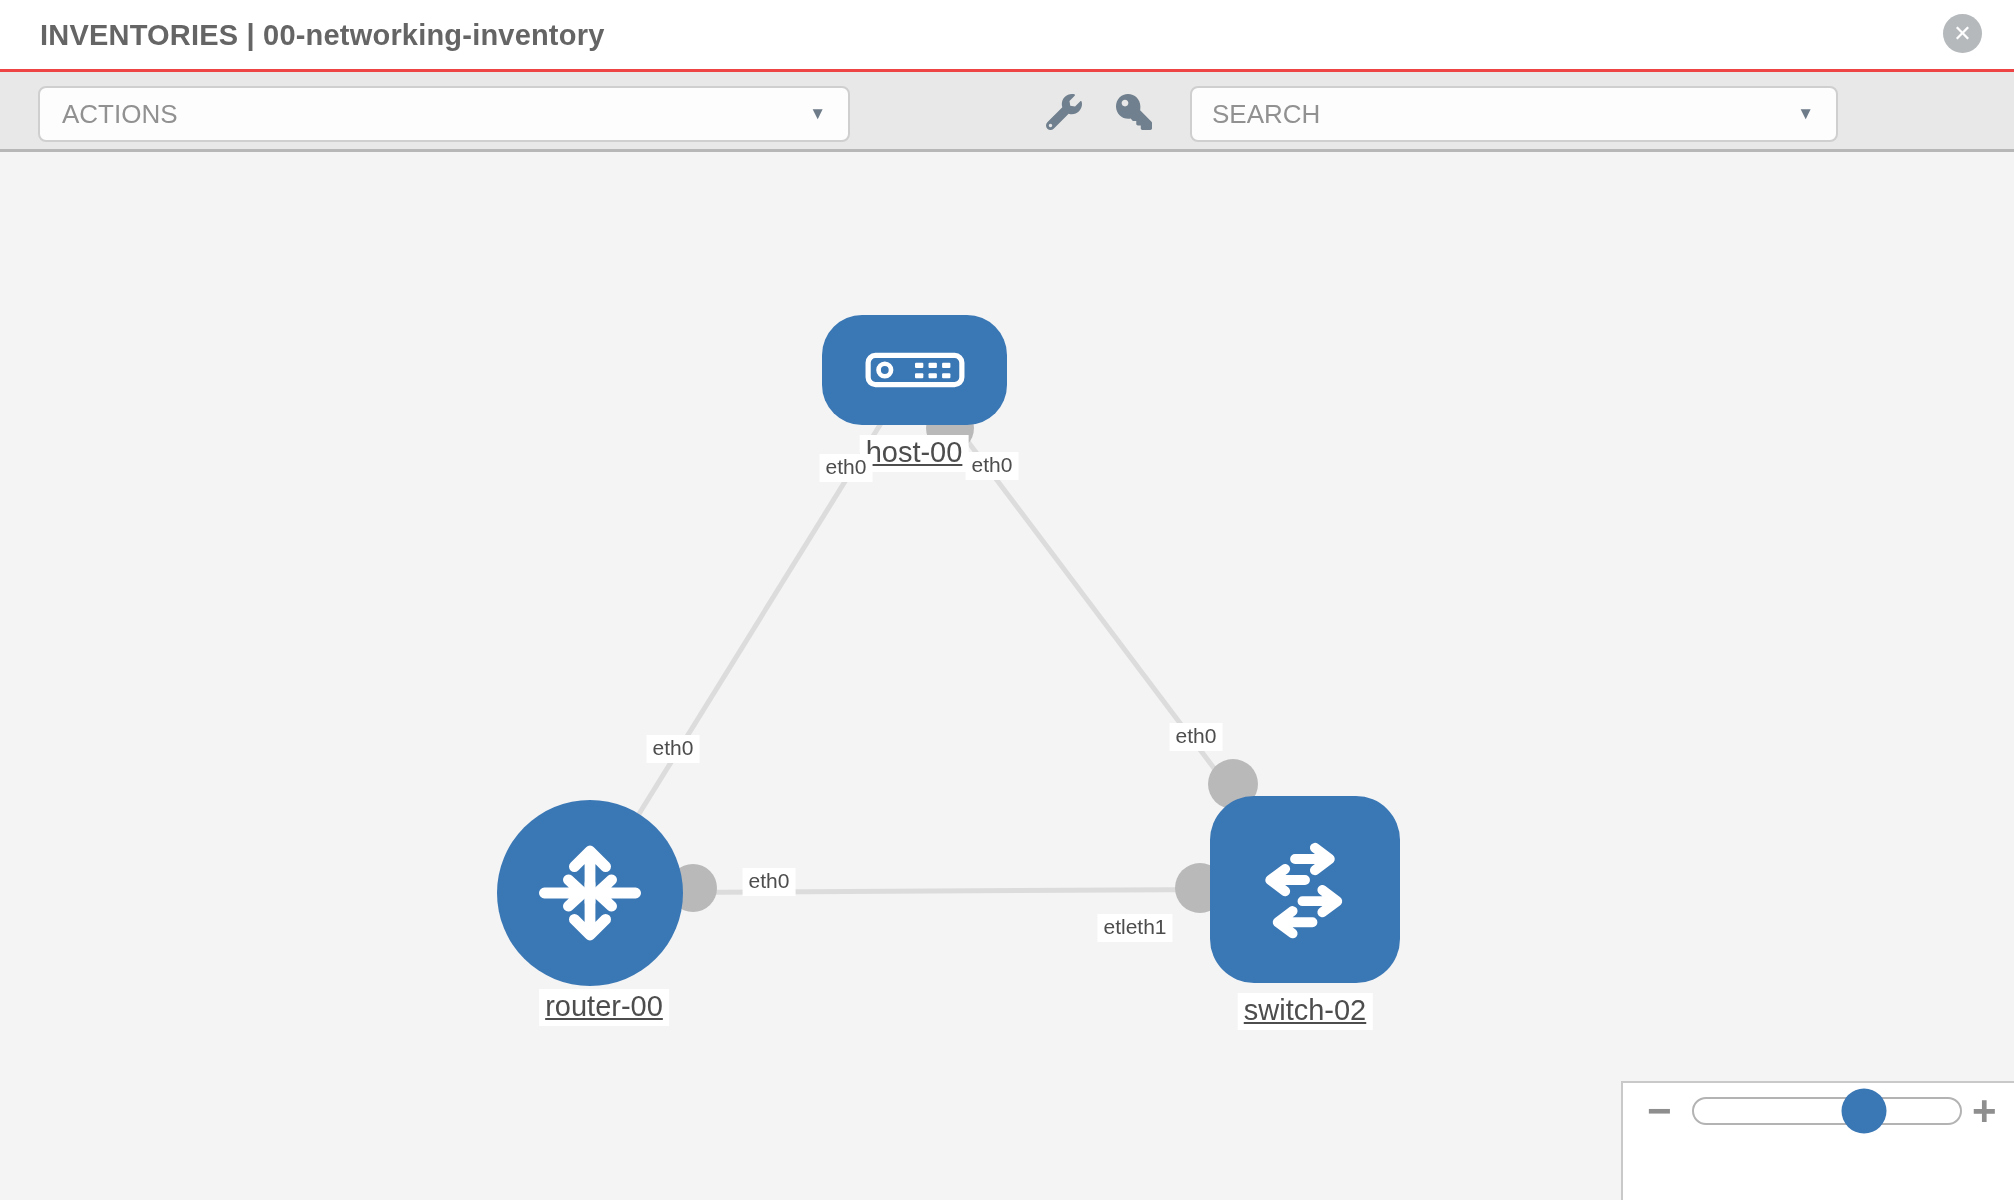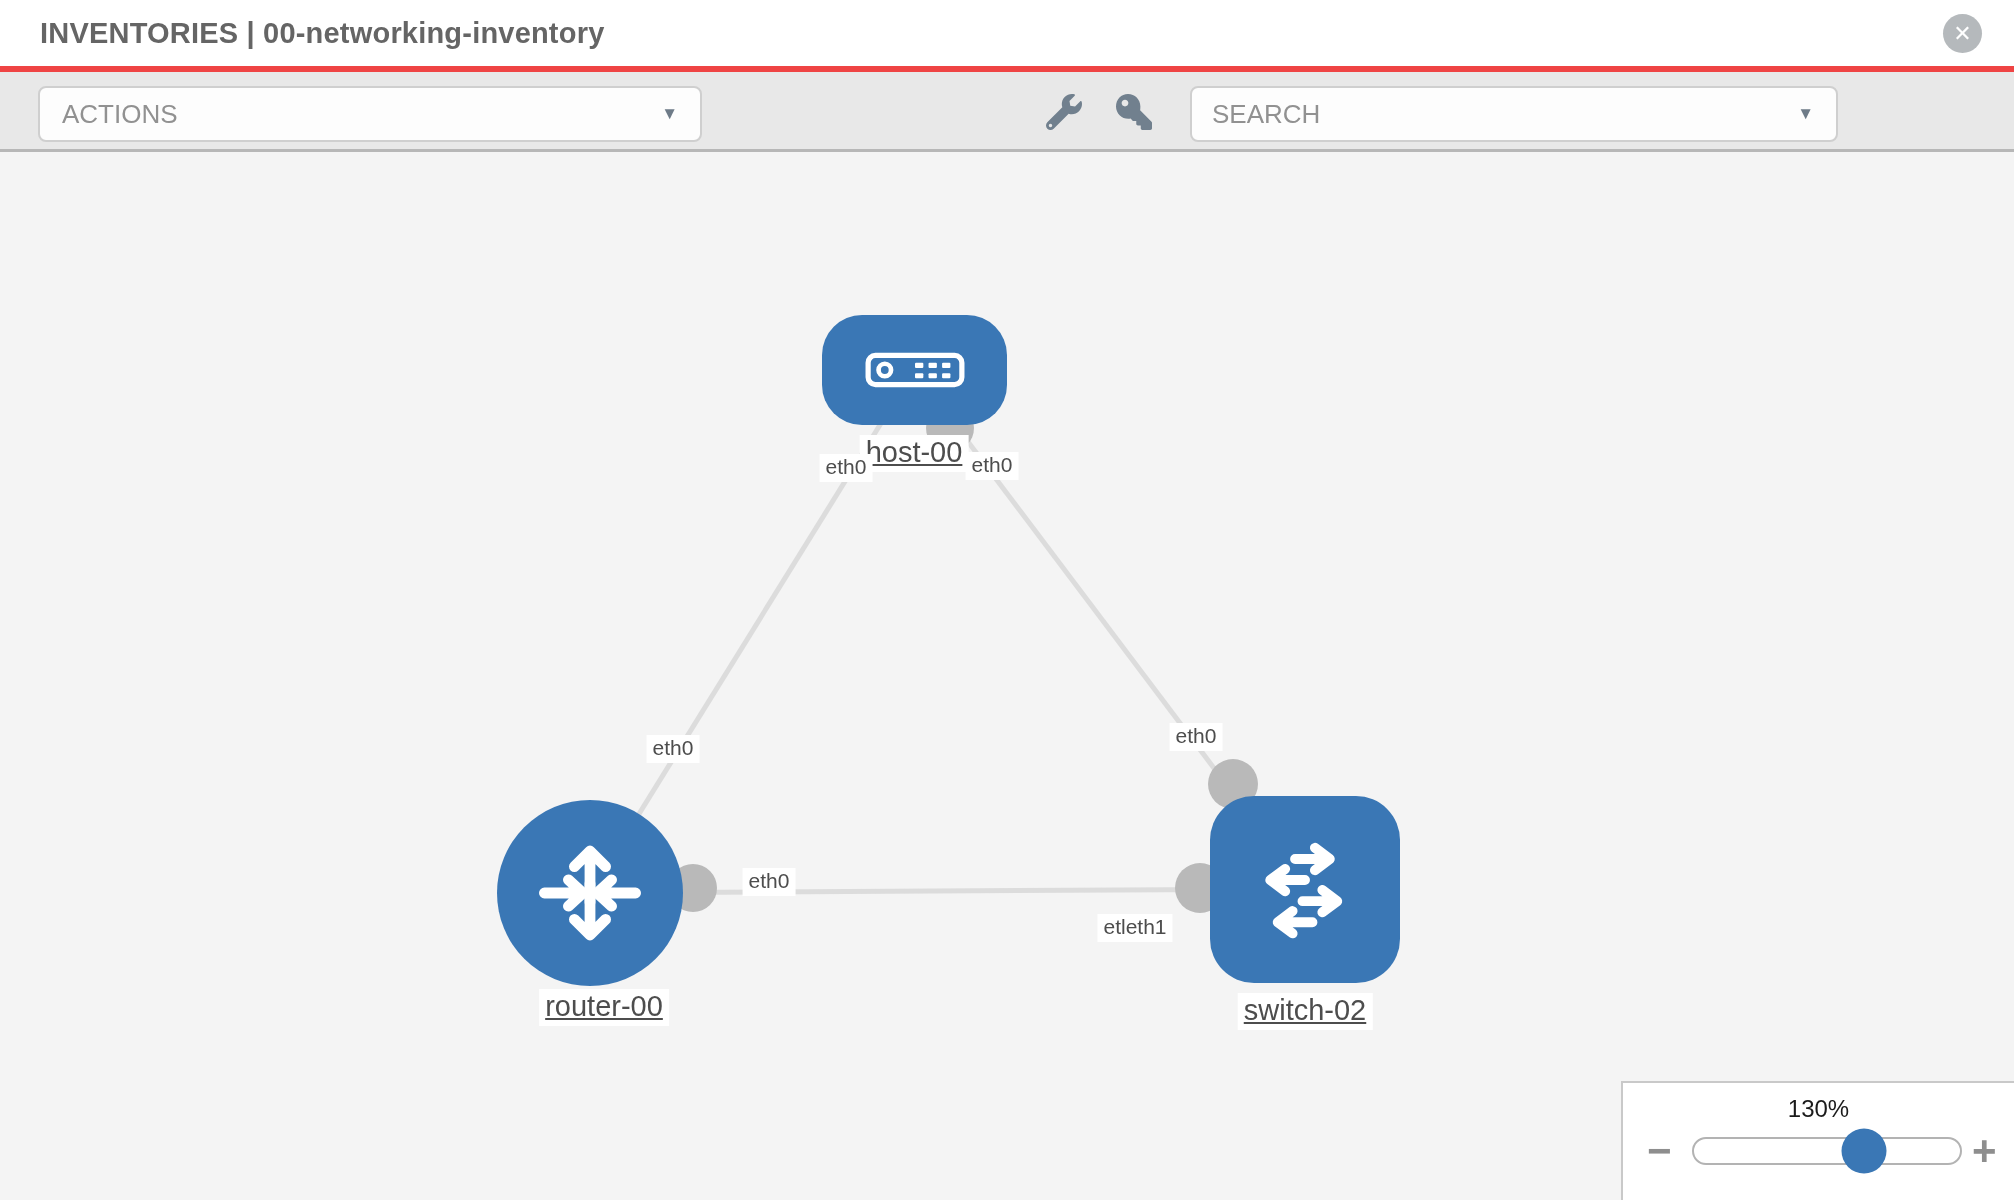--- a/index.html
+++ b/index.html
@@ -1,37 +1,37 @@
 <!DOCTYPE html>
 <html><head>
 <meta charset="utf-8">
 <style>
   * { margin:0; padding:0; box-sizing:border-box; }
   html,body { width:2014px; height:1200px; overflow:hidden; background:#fff;
               font-family:"Liberation Sans","DejaVu Sans",sans-serif; }
 
   
   .app-header { position:relative; width:100%; height:72px; background:#fff;
-                border-bottom:6px solid #ef4444; }
+                border-bottom:3px solid #ef4444; }
   .app-title { position:absolute; left:40px; top:50%; transform:translateY(-50%);
                font-size:29px; font-weight:bold; color:#656565; letter-spacing:.2px; }
   .close-btn { position:absolute; right:32px; top:14px; width:39px; height:39px;
                border-radius:50%; background:#b5b9bc; color:#fff; cursor:pointer;
                display:flex; align-items:center; justify-content:center;
                font-size:22px; font-weight:bold; line-height:1; }
 
   
   .toolbar { position:relative; width:100%; height:80px; background:#e8e8e8;
              border-bottom:3px solid #b7b7b7; }
   .dropdown { position:absolute; top:14px; height:56px; background:#fdfdfd;
               border:2px solid #cfcfcf; border-radius:8px; display:flex;
               align-items:center; }
   .dropdown .dd-label { color:#919191; font-size:26px; padding-left:22px; }
   .dropdown .caret { position:absolute; right:22px; color:#6e7b88; font-size:17px; }
-  .dd-actions { left:38px; width:664px; }
+  .dd-actions { left:38px; width:812px; }
   .dd-search  { left:1190px; width:648px; }
   .dd-search input { position:absolute; inset:0; border:none; outline:none;
               background:transparent; font-size:26px; color:#555; padding-left:20px;
               font-family:"Liberation Sans","DejaVu Sans",sans-serif; }
   .dd-search input::placeholder { color:#919191; opacity:1; }
   .tool-icon { position:absolute; top:22px; width:36px; height:36px; cursor:pointer; }
   .tool-icon svg { width:100%; height:100%; fill:#71808e; }
   .icon-wrench { left:1046px; }
   .icon-key { left:1116px; }
 
@@ -163,21 +163,20 @@
   <div class="chip node-label lbl-switch">switch-02</div>
 
   <div class="chip if-label if-host-left">eth0</div>
   <div class="chip if-label if-host-right">eth0</div>
   <div class="chip if-label if-mid-left">eth0</div>
   <div class="chip if-label if-mid-right">eth0</div>
   <div class="chip if-label if-bottom-left">eth0</div>
   <div class="chip if-label if-bottom-right">etleth1</div>
 
   <div class="zoom-panel">
-    <div class="zoom-level">130%</div>
     <div class="zoom-row">
       <span class="zoom-minus">−</span>
       <div class="slider-track">
         <div class="slider-thumb"></div>
       </div>
       <span class="zoom-plus">+</span>
     </div>
   </div>
 
 </div>

